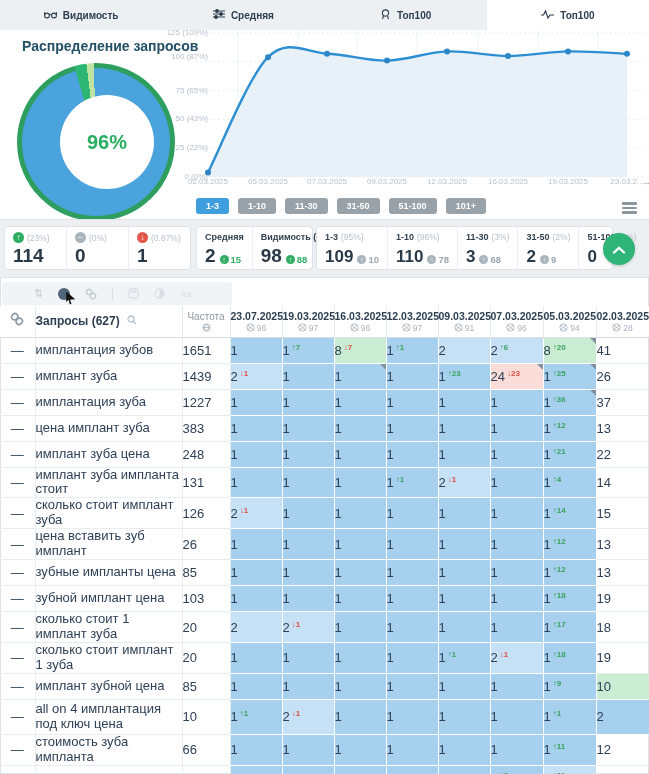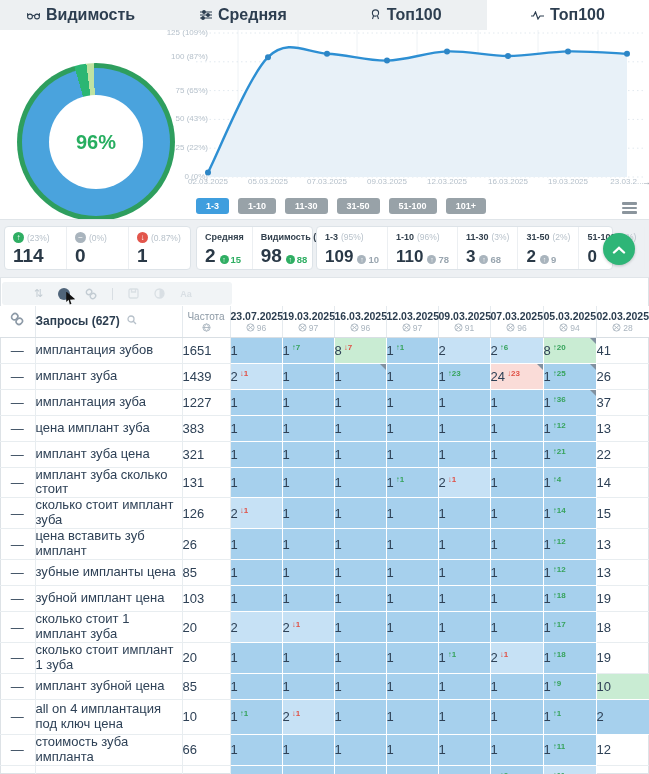--- a/index.html
+++ b/index.html
@@ -1,27 +1,27 @@
 <!DOCTYPE html>
 <html><head>
 <meta charset="utf-8">
 <style>
   html,body{margin:0;padding:0;}
   body{width:649px;height:774px;position:relative;background:#fff;font-family:"Liberation Sans",sans-serif;overflow:hidden;box-shadow:inset 0 0 0 1px #dde2e6;}
   
   .tabbar{display:flex;height:30px;background:#edf0f2;}
-  .tab{flex:1;display:flex;align-items:center;justify-content:center;gap:6px;font-size:16px;font-weight:bold;color:#2d3e50;cursor:pointer;}
+  .tab{flex:1;display:flex;align-items:center;justify-content:center;gap:6px;font-size:10px;font-weight:bold;color:#2d3e50;cursor:pointer;}
   .tab.active{background:#fff;}
   .tab svg{flex:0 0 auto;}
   
   .charts{position:absolute;left:0;top:30px;width:649px;height:189px;background:#fff;}
   .donut-title{position:absolute;left:22px;top:8px;font-size:14px;font-weight:bold;color:#235066;}
   .donut{position:absolute;left:17px;top:33px;width:158px;height:158px;border-radius:50%;}
   .donut-body{position:absolute;left:5px;top:5px;width:148px;height:148px;border-radius:50%;}
-  .donut-hole{position:absolute;left:32px;top:32px;width:94px;height:94px;border-radius:50%;background:#fff;display:flex;align-items:center;justify-content:center;font-size:20px;font-weight:bold;color:#27ae60;}
+  .donut-hole{position:absolute;left:43px;top:32px;width:94px;height:94px;border-radius:50%;background:#fff;display:flex;align-items:center;justify-content:center;font-size:20px;font-weight:bold;color:#27ae60;}
   .linechart{position:absolute;left:190px;top:0px;width:459px;height:166px;}
   .ylabels{position:absolute;left:146px;top:0;width:62px;height:166px;}
   .ylabels span{position:absolute;right:0;font-size:8px;color:#b6c1cb;white-space:nowrap;}
   .xlabels{position:absolute;left:190px;top:147px;width:459px;height:12px;}
   .xlabels span{position:absolute;font-size:8px;color:#b6c1cb;transform:translateX(-50%);white-space:nowrap;}
   .xlabels .xarrow{transform:none;color:#9aa5b0;font-size:9px;}
   .rangebtns{position:absolute;left:196px;top:168px;display:flex;gap:9px;}
   .rbtn{height:16px;padding:0 10px;border:none;border-radius:3px;background:#98a2a8;color:#fff;font-size:9px;font-weight:bold;font-family:inherit;display:flex;align-items:center;cursor:pointer;}
   .rbtn.active{background:#3f9ede;}
   .hamburger{position:absolute;right:12px;top:172px;width:15px;cursor:pointer;}
@@ -103,20 +103,21 @@
   </div>
   <div class="tab active">
     <span><svg width="13" height="9" viewBox="0 0 13 9" fill="none" stroke="#2d3e50" stroke-width="1.2">
           <path d="M0 5 h2.5 L4.5 1 L7 8 L9 5 h4"></path>
         </svg></span>
     <span>Топ100</span>
   </div>
 </div>
 
 <div class="charts">
+  <div class="donut-title">Распределение запросов</div>
   <div class="donut" id="donut" style="background: conic-gradient(from -16deg, rgb(43, 182, 115) 0deg, rgb(43, 182, 115) 9deg, rgb(191, 227, 161) 9deg, rgb(191, 227, 161) 14.4deg, rgb(46, 158, 94) 14.4deg, rgb(46, 158, 94) 360deg);">
     <div class="donut-body" id="donutBody" style="background: conic-gradient(from -16deg, rgb(43, 182, 115) 0deg, rgb(43, 182, 115) 9deg, rgb(191, 227, 161) 9deg, rgb(191, 227, 161) 14.4deg, rgb(74, 163, 221) 14.4deg, rgb(74, 163, 221) 360deg);"></div>
     <div class="donut-hole">96%</div>
   </div>
   <div class="ylabels" id="ylabels">
       <span style="top: -2px;">125 (109%)</span>
       <span style="top: 22px;">100 (87%)</span>
       <span style="top: 55.6px;">75 (65%)</span>
       <span style="top: 84.4px;">50 (43%)</span>
       <span style="top: 113.2px;">25 (22%)</span>
@@ -476,33 +477,33 @@
         <td class="c-pos p1"><span>1</span></td>
         <td class="c-pos p1"><span>1</span></td>
         <td class="c-pos p1"><span>1</span></td>
         <td class="c-pos p1"><span>1</span></td>
         <td class="c-pos p1"><span>1</span><span class="sup up">↑12</span></td>
         <td class="c-pos"><span>13</span></td>
       </tr>
       <tr>
         <td class="c-handle">—</td>
         <td class="c-query">имплант зуба цена</td>
-        <td class="c-freq">321</td>
+        <td class="c-freq">248</td>
         <td class="c-pos p1"><span>1</span></td>
         <td class="c-pos p1"><span>1</span></td>
         <td class="c-pos p1"><span>1</span></td>
         <td class="c-pos p1"><span>1</span></td>
         <td class="c-pos p1"><span>1</span></td>
         <td class="c-pos p1"><span>1</span></td>
         <td class="c-pos p1"><span>1</span><span class="sup up">↑21</span></td>
         <td class="c-pos"><span>22</span></td>
       </tr>
       <tr>
         <td class="c-handle">—</td>
-        <td class="c-query">имплант зуба сколько стоит</td>
+        <td class="c-query">имплант зуба импланта стоит</td>
         <td class="c-freq">131</td>
         <td class="c-pos p1"><span>1</span></td>
         <td class="c-pos p1"><span>1</span></td>
         <td class="c-pos p1"><span>1</span></td>
         <td class="c-pos p1"><span>1</span><span class="sup up">↑1</span></td>
         <td class="c-pos p2"><span>2</span><span class="sup down">↓1</span></td>
         <td class="c-pos p1"><span>1</span></td>
         <td class="c-pos p1"><span>1</span><span class="sup up">↑4</span></td>
         <td class="c-pos"><span>14</span></td>
       </tr>

